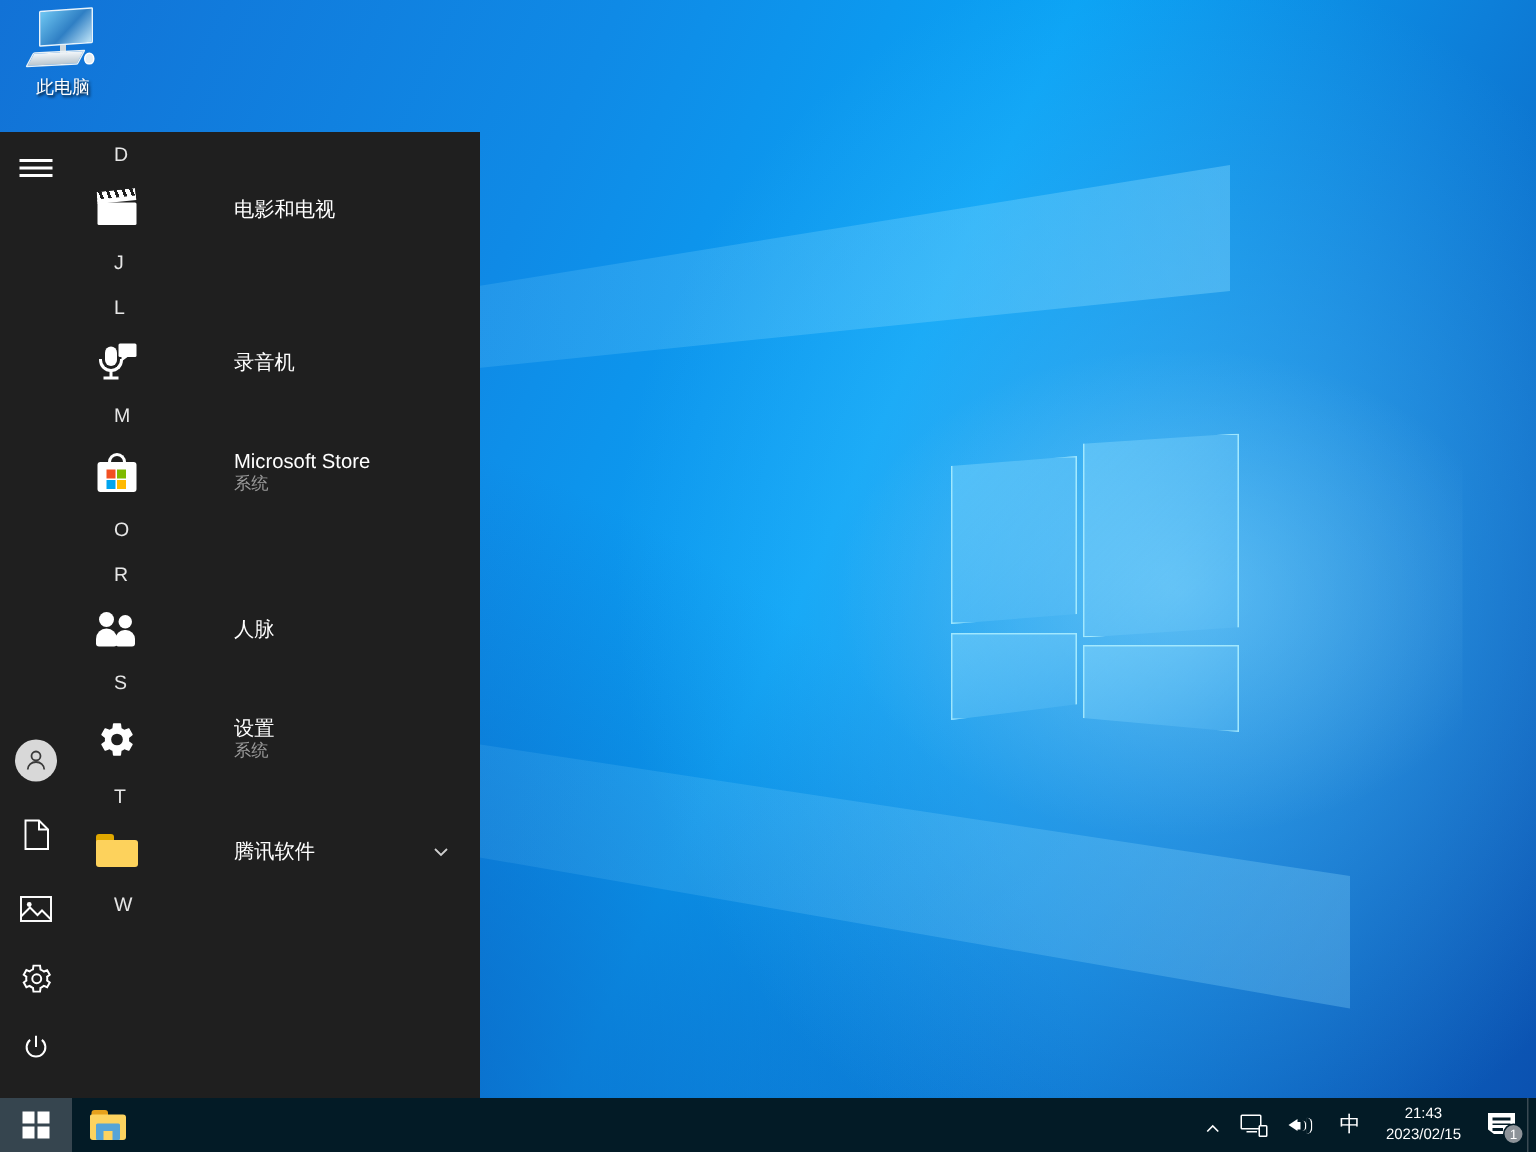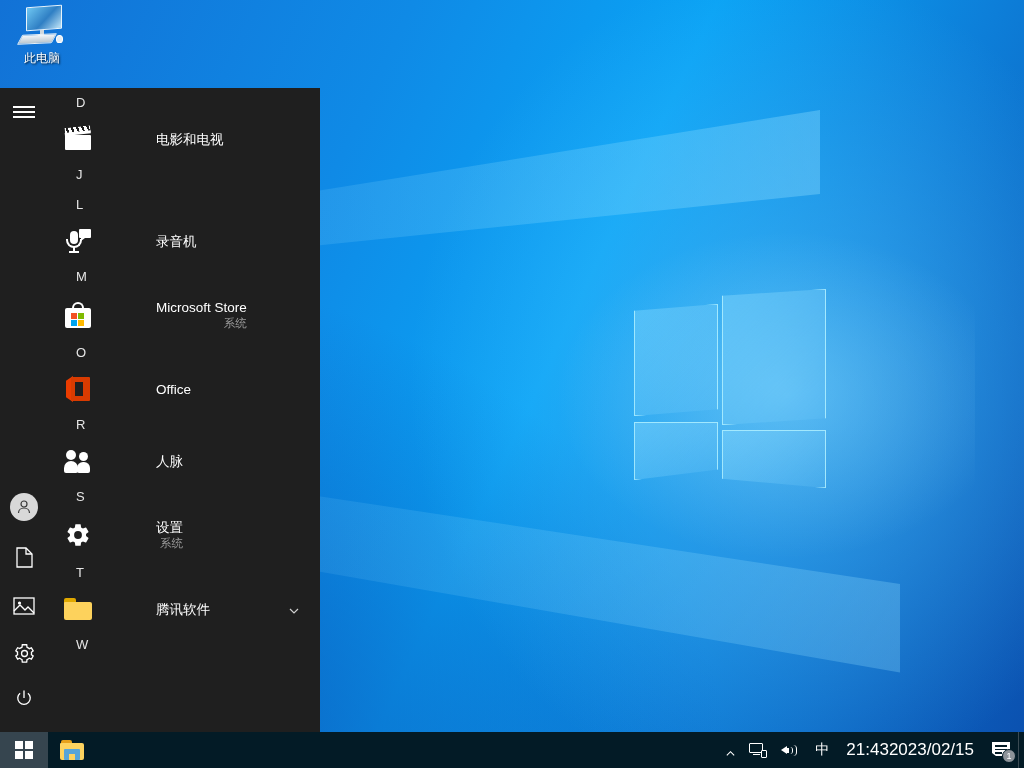--- a/index.html
+++ b/index.html
@@ -108,21 +108,21 @@
     height:42px; display:flex; align-items:center; padding-left:14px;
     position:relative; cursor:default;gap:48px;
   }
   .app-row.two-line{ height:46px; }
   .app-icon{
     width:32px; height:32px; flex:0 0 32px; margin-right:14px;
     display:flex; align-items:center; justify-content:center; position:relative;
   }
   .app-text{ display:flex; flex-direction:column; justify-content:center; }
   .app-name{ font-size:13.5px; color:#fff; line-height:17px; }
-  .app-sub{ font-size:11.5px; color:#9a9a9a; line-height:15px;text-align:right; }
+  .app-sub{ font-size:11.5px; color:#9a9a9a; line-height:15px; }
   .chevron-exp{
     position:absolute; right:20px; top:50%; transform:translateY(-50%);
     width:12px; height:12px; color:#cfcfcf;
   }
 
   
   .ico-clapper{ width:26px; height:22px; position:relative; }
   .ico-clapper .body{ position:absolute; left:0; bottom:0; width:26px; height:15px; background:#fff; border-radius:1px; }
   .ico-clapper .top{
     position:absolute; left:0; top:0; width:26px; height:7px; background:#fff;
@@ -200,22 +200,22 @@
   .ico-explorer{ width:24px; height:20px; position:relative; }
   .ico-explorer .tab{ position:absolute; left:1px; top:0; width:11px; height:4px; background:#e6a11c; border-radius:2px 2px 0 0; }
   .ico-explorer .body{ position:absolute; left:0; top:3px; width:24px; height:17px; background:#fdd35f; border-radius:1px 2px 2px 2px; }
   .ico-explorer .pane{ position:absolute; left:4px; top:9px; width:16px; height:11px; background:#56a4d8; border-radius:1px; }
   .ico-explorer .notch{ position:absolute; left:9px; top:14px; width:6px; height:6px; background:#fdd35f; }
 
   #tray{ margin-left:auto; display:flex; align-items:center; height:36px; padding-right:0; }
   .tray-item{ height:36px; display:flex; align-items:center; justify-content:center; padding:0 7px; cursor:default; }
   .tray-ime{ font-size:14px; color:#fff; padding:0 9px; }
   #tray-clock{
-    height:36px; display:flex; flex-direction:row; align-items:center; justify-content:center;
-    padding:0 10px 0 8px; font-size:17px; line-height:14px; cursor:default;
+    height:36px; display:flex; flex-direction:column; align-items:center; justify-content:center;
+    padding:0 10px 0 8px; font-size:10px; line-height:14px; cursor:default;
   }
   #tray-notify{
     height:36px; width:34px; display:flex; align-items:center; justify-content:center;
     position:relative; cursor:default;
   }
   .ico-notify{ width:18px; height:16px; position:relative; }
   .ico-notify .sheet{ position:absolute; left:0; top:0; width:18px; height:14px; background:#fff; clip-path:polygon(0 0,100% 0,100% 100%,22% 100%,0 78%); }
   .ico-notify .l{ position:absolute; background:#031b26; height:1.5px; left:3px; }
   .ico-notify .l1{ top:3px; width:12px; }
   .ico-notify .l2{ top:6.5px; width:12px; }
@@ -367,32 +367,20 @@
             <span class="q q4"></span>
         </span>
       </span>
       <span class="app-text">
         <span class="app-name">Microsoft Store</span>
         <span class="app-sub">系统</span>
       </span>
     </div>
 
     <div class="letter-hdr">O</div>
-    <div class="app-row">
-      <span class="app-icon">
-        <span class="ico-office">
-            <span class="back"></span>
-            <span class="front"></span>
-            <span class="hole"></span>
-          </span>
-      </span>
-      <span class="app-text">
-        <span class="app-name">Office</span>
-      </span>
-    </div>
 
     <div class="letter-hdr">R</div>
     <div class="app-row">
       <span class="app-icon">
         <span class="ico-people">
             <span class="h1"></span>
             <span class="b1"></span>
             <span class="h2"></span>
             <span class="b2"></span>
           </span>

